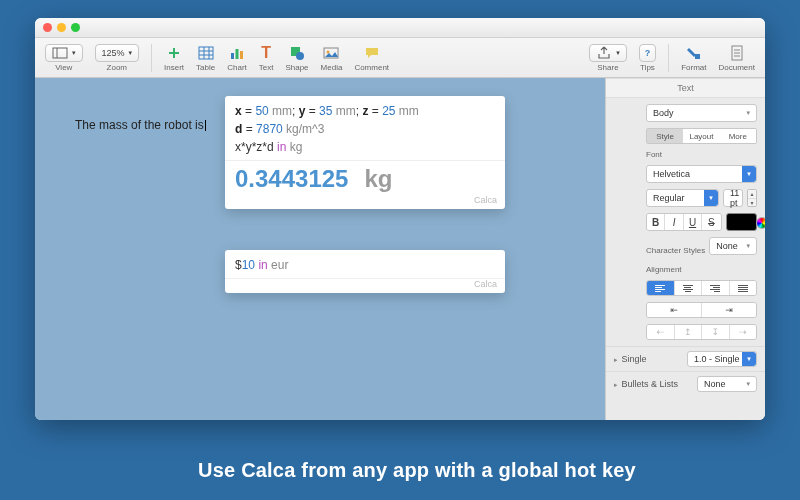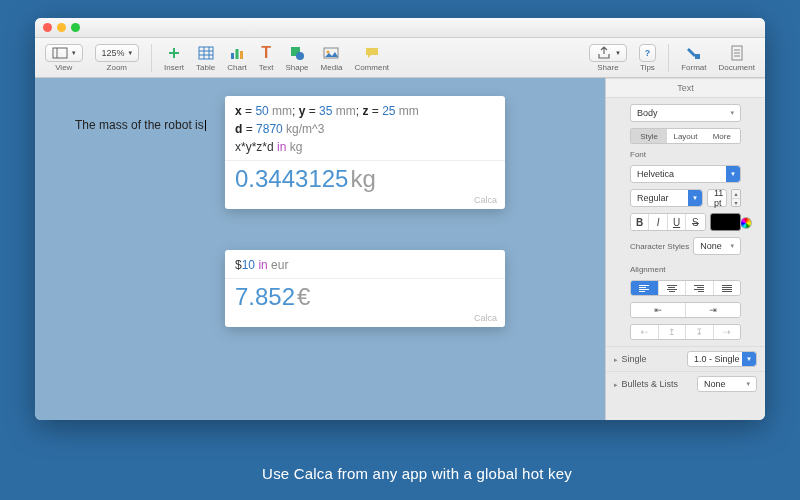--- a/index.html
+++ b/index.html
@@ -29,55 +29,55 @@
   .spacer { flex:1; }
   .body { flex:1; display:flex; overflow:hidden; }
   .canvas { flex:1; background:#8bb0cf; position:relative; overflow:hidden; }
   .doc-text { position:absolute; left:40px; top:40px; font-size:12px; color:#222; }
   .cursor { display:inline-block; width:1px; height:11px; background:#000; vertical-align:middle; margin-left:1px;}
   .calca {
     position:absolute; background:#fff; border-radius:3px; box-shadow:0 4px 14px rgba(0,0,0,.2);
     width:280px; overflow:hidden; font-family: "Helvetica Neue", sans-serif;
   }
   .calca .top { padding:6px 10px 4px 10px; font-size:12px; line-height:1.5; border-bottom:1px solid #eee;}
-  .calca .result { padding:4px 10px 2px 10px; font-size:24px; color:#4b93d1; font-weight:400; display:flex; align-items:baseline; gap:2px;}
+  .calca .result { padding:4px 10px 2px 10px; font-size:24px; color:#4b93d1; font-weight:700; display:flex; align-items:baseline; gap:16px;}
   .calca .result .unit { color:#9c9c9c; }
   .calca .brand { text-align:right; font-size:9px; color:#bbb; padding:0 8px 4px 0;}
   .vnam{font-weight:700;color:#222;} .eq{color:#333;} .num{color:#2f76c2;} .un{color:#8a8a8a;} .kw{color:#b84fc0;} .op{color:#333;}
   .sidebar {
     width:160px; background:#eaeaea; border-left:1px solid #ccc; font-size:9px; color:#555;
     display:flex; flex-direction:column; overflow:hidden;
   }
   .side-head { text-align:center; padding:4px 0; font-size:9px; color:#777; border-top:1px solid #ddd; border-bottom:1px solid #ddd; background:#f2f2f2;}
-  .side-body { padding:6px 24px; display:flex; flex-direction:column; gap:6px; }
+  .side-body { padding:6px 8px; display:flex; flex-direction:column; gap:6px;margin-left:32px; }
   .sel { background:#fff; border:1px solid #c8c8c8; border-radius:3px; height:18px; display:flex; align-items:center; padding:0 6px; font-size:9px; color:#333; position:relative;}
   .sel .blue-end{position:absolute;right:0;top:0;bottom:0;width:14px;background:#3b82e0;border-radius:0 3px 3px 0;display:flex;align-items:center;justify-content:center;color:#fff;font-size:7px;}
   .seg3 { display:flex; border:1px solid #c8c8c8; border-radius:2px; overflow:hidden; height:16px;}
   .seg3 > div { flex:1; display:flex; align-items:center; justify-content:center; font-size:8px; background:#fff; color:#555;}
   .seg3 > div.on { background:#d7d7d7; }
-  .row { display:flex; gap:4px; align-items:center;}
+  .row { display:flex; gap:4px; align-items:flex-end;}
   .lab8{font-size:8px;color:#666;}
   .mini { width:20px; }
   .biu { display:flex; gap:0; border:1px solid #c8c8c8; border-radius:3px; overflow:hidden; height:18px;}
   .biu > div{width:20px;display:flex;align-items:center;justify-content:center;background:#fff;font-size:10px;color:#444;border-right:1px solid #ddd;}
   .biu > div:last-child{border-right:none;}
   .swatch{width:34px;height:18px;background:#000;border-radius:3px;border:1px solid #888;position:relative;}
   .swatch::after{content:"";position:absolute;right:-12px;top:3px;width:10px;height:10px;border:1px solid #aaa;border-radius:50%;background:conic-gradient(red,orange,yellow,green,cyan,blue,magenta,red);}
   .align4{display:flex;border:1px solid #c8c8c8;border-radius:3px;overflow:hidden;height:16px;}
   .align4>div{flex:1;display:flex;align-items:center;justify-content:center;background:#fff;border-right:1px solid #ddd;}
   .align4>div:last-child{border-right:none;}
   .align4>div.on{background:#3b82e0;}
   .alines{display:flex;flex-direction:column;gap:1px;width:10px;}
   .alines span{height:1px;background:#555;display:block;}
   .on .alines span{background:#fff;}
   .disc-row{display:flex;align-items:center;justify-content:space-between;padding:4px 8px;border-top:1px solid #ddd;font-size:9px;color:#555;}
   .tri{font-size:7px;color:#888;margin-right:4px;}
   .caption {
     position:absolute; left:0; right:0; bottom:18px; text-align:center; color:#fff;
-    font-size:15px; font-weight:400; letter-spacing:.2px;padding-left:34px;
+    font-size:20px; font-weight:700; letter-spacing:.2px;padding-left:34px;
   }
   .stepper{display:flex;flex-direction:column;width:10px;height:18px;border:1px solid #c0c0c0;border-radius:2px;overflow:hidden;}
   .stepper div{flex:1;background:#f4f4f4;display:flex;align-items:center;justify-content:center;font-size:6px;color:#666;}
   .stepper div:first-child{border-bottom:1px solid #ddd;}
 </style>
 </head>
 <body>
 
 <div class="window">
   <div class="titlebar">
@@ -245,24 +245,20 @@
           <span>0.3443125</span>
             <span class="unit">kg</span>
         </div>
         <div class="brand">Calca</div>
       </div>
 
       <div class="calca" style="left:190px; top:172px;">
         <div class="top">
           <span class="op">$</span><span class="num">10</span><span> </span><span class="kw">in</span><span class="un"> eur</span>
         </div>
-        <div class="result">
-          <span>7.852</span>
-            <span class="unit">€</span>
-        </div>
         <div class="brand">Calca</div>
       </div>
     </div>
 
     <div class="sidebar">
       <div class="side-head">Text</div>
       <div class="side-body">
         <div class="sel">
           <span>Body</span>
           <span style="margin-left:auto;font-size:7px;color:#888;">▾</span>

